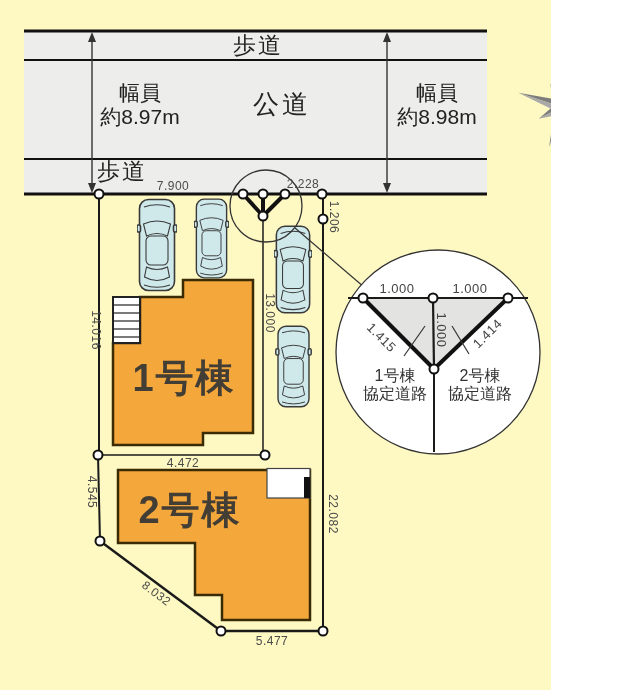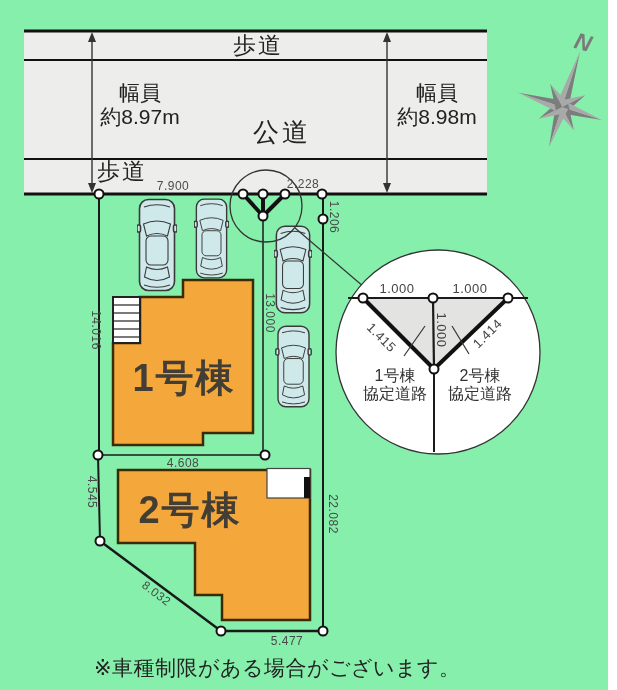--- a/index.html
+++ b/index.html
@@ -1,28 +1,28 @@
 <!DOCTYPE html>
 <html style="--building-fill: #F4A73B; --building-stroke: #3B2B05; --road-fill: #EDEDEB; --car-fill: #CFE8EA; --detail-shade: #E3E3E1; --compass-gray: #8a8a8a;"><head>
 <meta charset="utf-8">
 <style>
   :root{
     --building-fill:#F4A73B; --building-stroke:#3B2B05; --road-fill:#EDEDEB;
     --car-fill:#CFE8EA; --car-stroke:#3a3a3a; --detail-shade:#E3E3E1;
     --compass-gray:#8a8a8a; --line-dark:#1a1a1a; --text-dark:#2e2e2e; --dim-text:#4a4a4a;
   }
   html,body{margin:0;padding:0;background:#fff;}
-  #plan{position:relative;width:608px;height:690px;background:#86efac;overflow:hidden;
+  #plan{position:relative;width:551px;height:690px;background:#fef9c3;overflow:hidden;
         font-family:"Liberation Sans","DejaVu Sans",sans-serif;}
   #plan svg{position:absolute;left:0;top:0;}
   .lbl{position:absolute;white-space:nowrap;color:var(--text-dark);
        transform:translate(-50%,-50%);line-height:1.12;text-align:center;}
   .dim{font-size:12px;color:var(--dim-text);letter-spacing:0.5px;}
   .road-lbl{font-size:23px;letter-spacing:2px;color:#222;}
-  .big-road{font-size:26px;letter-spacing:3px;margin-top:28px;}
+  .big-road{font-size:26px;letter-spacing:3px;}
   .width-lbl{font-size:21px;color:#222;}
   .bldg-lbl{font-size:38px;font-weight:bold;color:#423D35;letter-spacing:2px;}
   .detail-lbl{font-size:16px;color:#333;}
   .detail-dim{font-size:13px;color:#444;letter-spacing:0.5px;}
   .caption{position:absolute;left:94px;top:654px;font-size:21px;color:#222;
            white-space:nowrap;letter-spacing:0.5px;}
   .compass-n{font-size:23px;font-weight:900;font-style:italic;color:#7a7a7a;}
   
   .roadfill{fill:var(--road-fill);}
   .rline{stroke:#111;fill:none;}
@@ -192,34 +192,33 @@
   <div class="lbl compass-n" style="left:583px;top:43px;transform:translate(-50%,-50%) rotate(16deg);">N</div>
 
   <div class="lbl bldg-lbl" style="left:184px;top:378px;">1号棟</div>
   <div class="lbl bldg-lbl" style="left:190px;top:510px;">2号棟</div>
 
   <div class="lbl dim" style="left:173px;top:187px;">7.900</div>
   <div class="lbl dim" style="left:303px;top:185px;">2.228</div>
   <div class="lbl dim" style="left:333px;top:217px;transform:translate(-50%,-50%) rotate(90deg);">1.206</div>
   <div class="lbl dim" style="left:95px;top:330px;transform:translate(-50%,-50%) rotate(90deg);">14.016</div>
   <div class="lbl dim" style="left:269px;top:313px;transform:translate(-50%,-50%) rotate(90deg);">13.000</div>
-  <div class="lbl dim" style="left:183px;top:464px;">4.608</div>
+  <div class="lbl dim" style="left:183px;top:464px;">4.472</div>
   <div class="lbl dim" style="left:91px;top:492px;transform:translate(-50%,-50%) rotate(90deg);">4.545</div>
   <div class="lbl dim" style="left:332px;top:514px;transform:translate(-50%,-50%) rotate(90deg);">22.082</div>
   <div class="lbl dim" style="left:156px;top:594px;transform:translate(-50%,-50%) rotate(37deg);">8.032</div>
-  <div class="lbl dim" style="left:287px;top:642px;">5.477</div>
+  <div class="lbl dim" style="left:272px;top:642px;">5.477</div>
 
   <div class="lbl detail-dim" style="left:397px;top:289px;">1.000</div>
   <div class="lbl detail-dim" style="left:470px;top:289px;">1.000</div>
   <div class="lbl detail-dim" style="left:441px;top:330px;transform:translate(-50%,-50%) rotate(90deg);">1.000</div>
   <div class="lbl detail-dim" style="left:381px;top:338px;transform:translate(-50%,-50%) rotate(45deg);">1.415</div>
   <div class="lbl detail-dim" style="left:488px;top:334px;transform:translate(-50%,-50%) rotate(-45deg);">1.414</div>
   <div class="lbl detail-lbl" style="left:395px;top:385px;">
     <div>1号棟</div>
     <div>協定道路</div>
   </div>
   <div class="lbl detail-lbl" style="left:480px;top:385px;">
     <div>2号棟</div>
     <div>協定道路</div>
   </div>
 
-  <div class="caption">※車種制限がある場合がございます。</div>
 </div>
 
 </body></html>

